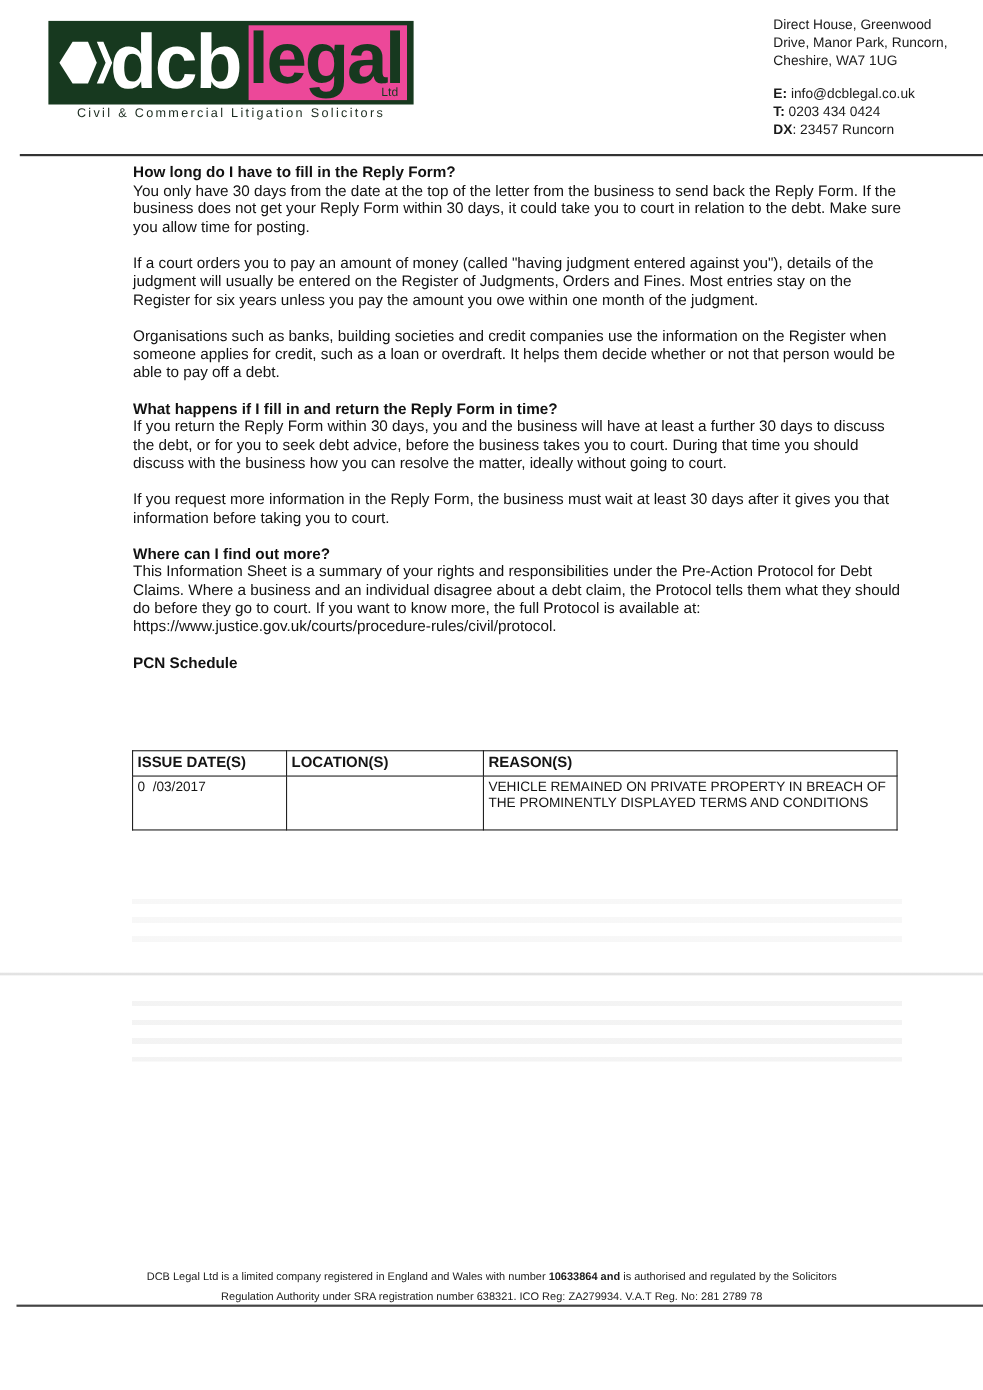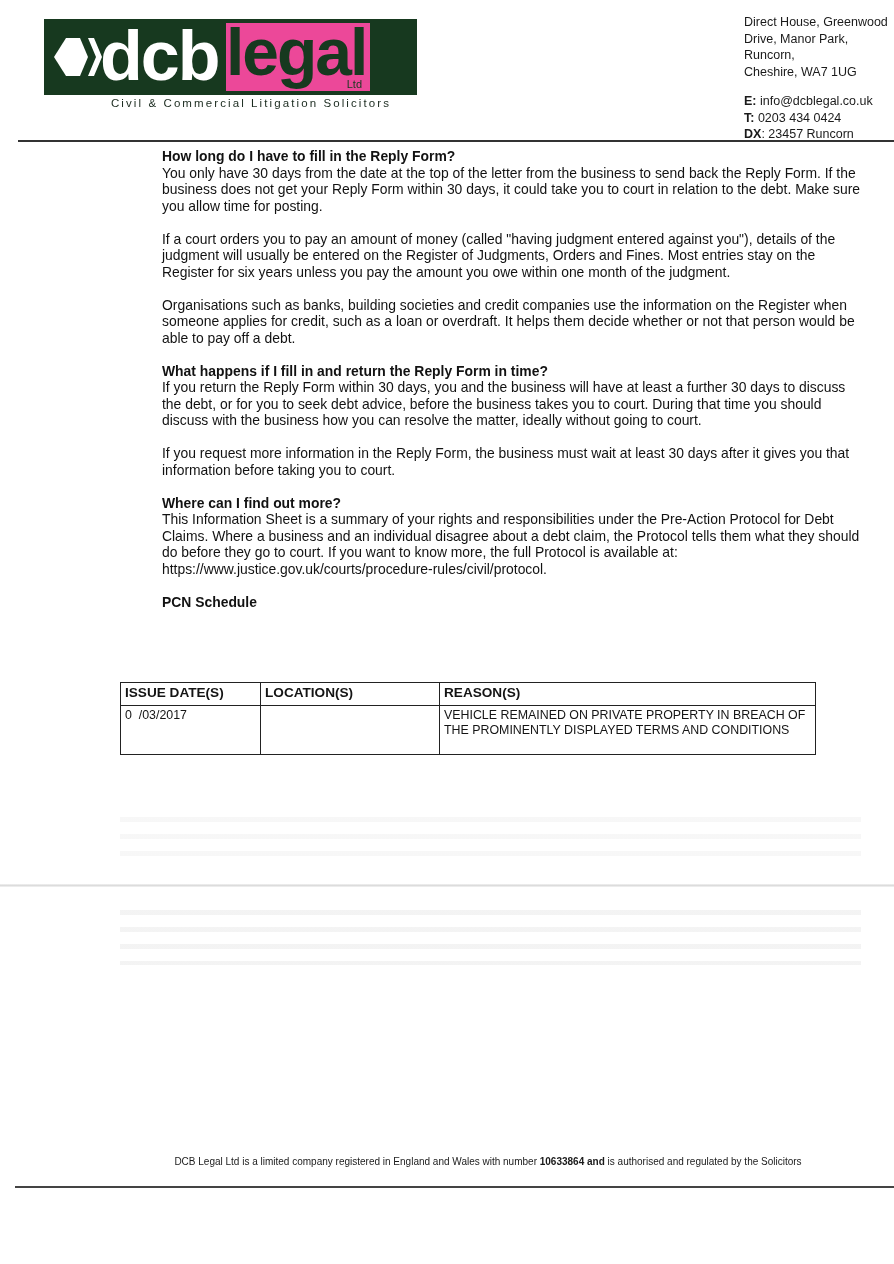--- a/index.html
+++ b/index.html
@@ -1,20 +1,20 @@
 <!DOCTYPE html>
 <html><head>
 <meta charset="utf-8">
 <style>
   html, body { margin: 0; padding: 0; }
   body {
     width: 894px; height: 1264px; background: #ffffff; position: relative; overflow: hidden;
     font-family: "Liberation Sans", sans-serif; color: #141414;
   }
-  .abs { position: absolute; padding-left: 41px; }
+  .abs { position: absolute; }
 
   
   #logo { left: 44px; top: 19px; width: 332px; height: 76px; background: #17391f; }
   #logo .mark { position: absolute; left: 6px; top: 15px; width: 54px; height: 46px; }
   #logo .dcb {
     position: absolute; left: 56px; top: 2px; font-weight: bold; color: #ffffff;
     font-size: 70px; line-height: 70px; letter-spacing: -2px;
   }
   #logo .legal-box {
     position: absolute; left: 182px; top: 4px; width: 144px; height: 68px; background: #ec4899;
@@ -125,14 +125,15 @@
     </tr>
   </tbody>
 </table>
 
 <div id="fold" class="abs"></div>
 <div class="abs" style="left:120px;top:905px;width:700px;height:60px;background:repeating-linear-gradient(#ffffff 0 5px,#ececec 5px 10px,#ffffff 10px 17px);opacity:0.6;"></div>
 <div class="abs" style="left:120px;top:812px;width:700px;height:50px;background:repeating-linear-gradient(#ffffff 0 5px,#f2f2f2 5px 10px,#ffffff 10px 17px);opacity:0.6;"></div>
 
 <div id="footer" class="abs">
   <div><span>DCB Legal Ltd is a limited company registered in England and Wales with number </span><b>10633864 and</b><span> is authorised and regulated by the Solicitors</span></div>
+  <div>Regulation Authority under SRA registration number 638321. ICO Reg: ZA279934. V.A.T Reg. No: 281 2789 78</div>
 </div>
 <div id="bottom-rule" class="abs rule"></div>
 
 </body></html>

